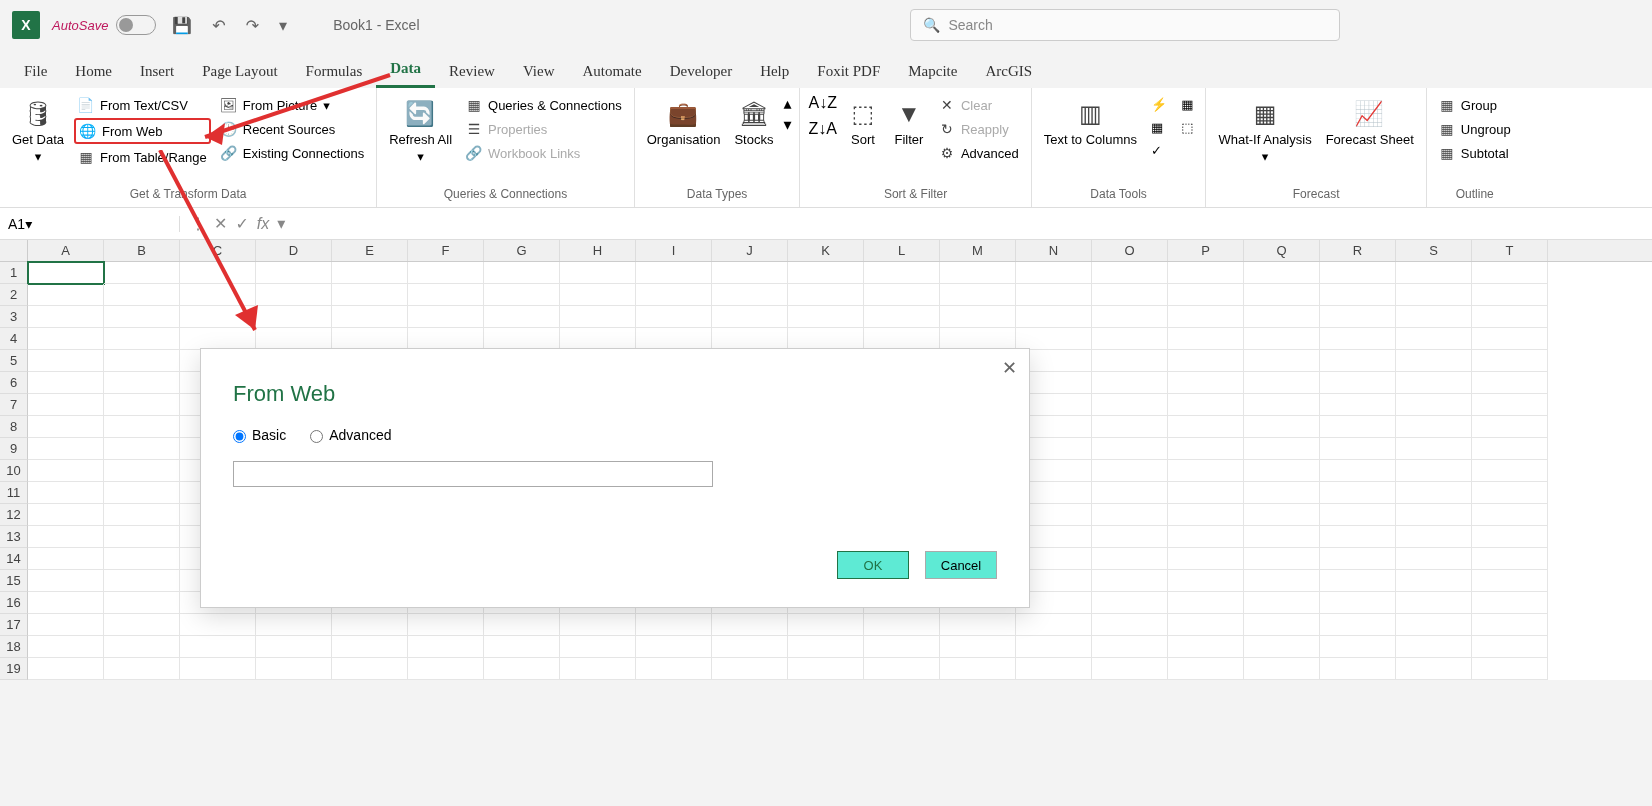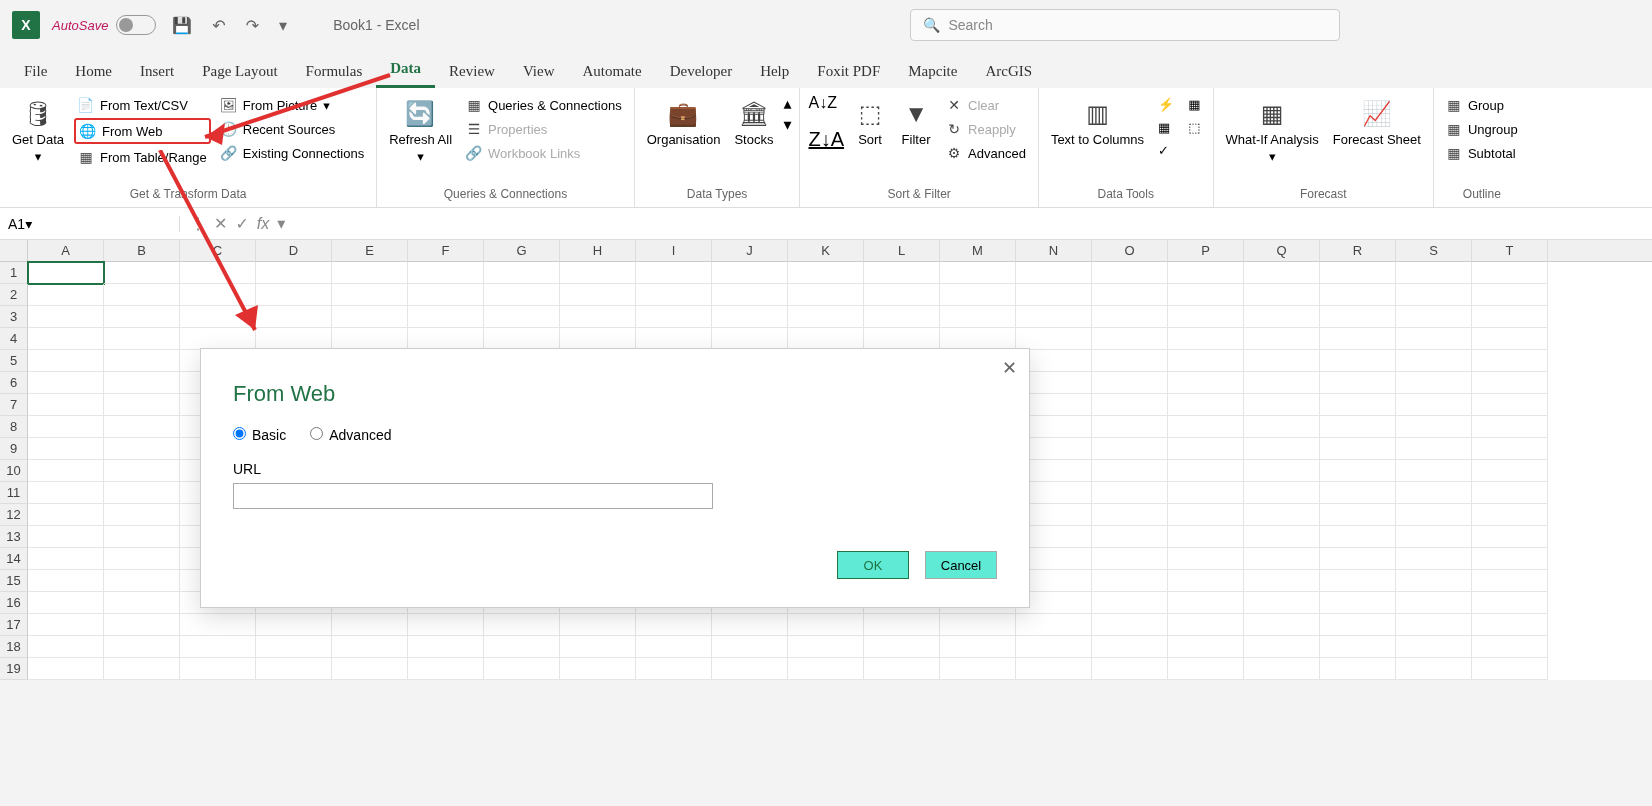--- a/index.html
+++ b/index.html
@@ -40,21 +40,21 @@
 .col-h { width: 76px; border-right: 1px solid #ddd; text-align: center; font-size: 13px; color: #444; display: flex; align-items: center; justify-content: center; }
 .row { display: flex; height: 22px; }
 .row-h { width: 28px; background: #f0f0f0; border-right: 1px solid #ccc; border-bottom: 1px solid #ddd; text-align: center; font-size: 13px; color: #444; display: flex; align-items: center; justify-content: center; }
 .cell { width: 76px; border-right: 1px solid #e5e5e5; border-bottom: 1px solid #e5e5e5; }
 .cell.selected { outline: 2px solid #217346; outline-offset: -1px; }
 
 .dialog { position: absolute; left: 200px; top: 348px; width: 830px; height: 260px; background: #fff; border: 1px solid #ccc; box-shadow: 0 8px 24px rgba(0,0,0,0.15); padding: 32px; }
 .dialog-close { position: absolute; right: 12px; top: 8px; font-size: 18px; color: #666; cursor: pointer; }
 .dialog-title { font-size: 22px; color: #217346; font-weight: 400; margin-bottom: 20px; }
 .radio-row { display: flex; gap: 24px; margin-bottom: 18px; font-size: 14px; }
-.radio-opt { display: flex; align-items: flex-start; gap: 6px; }
+.radio-opt { display: flex; align-items: flex-end; gap: 6px; }
 .url-label { font-size: 14px; margin-bottom: 6px; }
 .url-input { width: 480px; height: 26px; border: 1px solid #aaa; padding: 0 6px; font-size: 13px; }
 .dialog-btns { position: absolute; right: 32px; bottom: 28px; display: flex; gap: 16px; }
 .dbtn { width: 72px; height: 28px; font-size: 13px; border: 1px solid #aaa; background: #5eead4; cursor: pointer; }
 .dbtn.ok { border: 1px solid #217346; color: #217346; }
 
 .arrow { position: absolute; pointer-events: none; }
 .arrow-line { stroke: #e03030; stroke-width: 4; fill: none; }
 .arrow-head { fill: #e03030; }
 </style>
@@ -170,23 +170,23 @@
       <div class="vstack" style="justify-content:center;">
           <span>▴</span>
           <span>▾</span>
         </div>
     </div>
     <div class="rgroup-label">Data Types</div>
   </div>
 
   <div class="rgroup">
     <div class="rgroup-content">
-      <div class="vstack" style="gap:16px;">
+      <div class="vstack" style="gap:8px;">
         <span style="font-size:16px;">A↓Z</span>
-        <span style="font-size:20px;text-decoration:underline;">Z↓A</span>
+        <span style="font-size:16px;">Z↓A</span>
       </div>
       <div class="big-btn">
           <span class="icn">⬚</span>
           <span>Sort</span>
         </div>
       <div class="big-btn">
           <span class="icn">▼</span>
           <span>Filter</span>
         </div>
       <div class="vstack">
@@ -743,21 +743,20 @@
   <div class="radio-row">
     <label class="radio-opt">
         <input type="radio" checked="" style="">
         <span>Basic</span>
       </label>
     <label class="radio-opt">
         <input type="radio" style="">
         <span>Advanced</span>
       </label>
   </div>
-  <div class="url-label">URL</div>
   <input class="url-input" value="" style="">
   <div class="dialog-btns">
     <button class="dbtn ok">OK</button>
     <button class="dbtn">Cancel</button>
   </div>
 </div>
 
 <svg class="arrow" style="left:180px; top:55px; width:220px; height:100px;">
   <line x1="210" y1="20" x2="25" y2="82" class="arrow-line"></line>
   <polygon points="25,82 45,68 42,90" class="arrow-head"></polygon>

